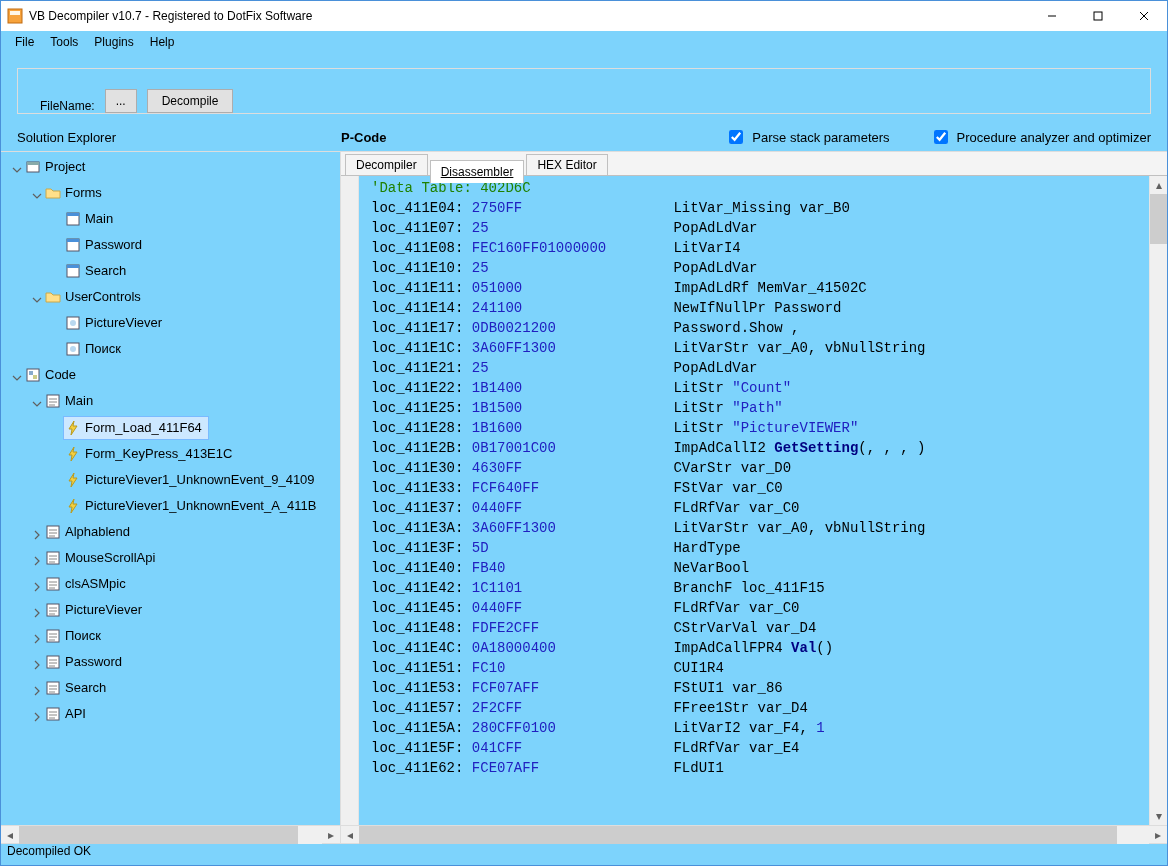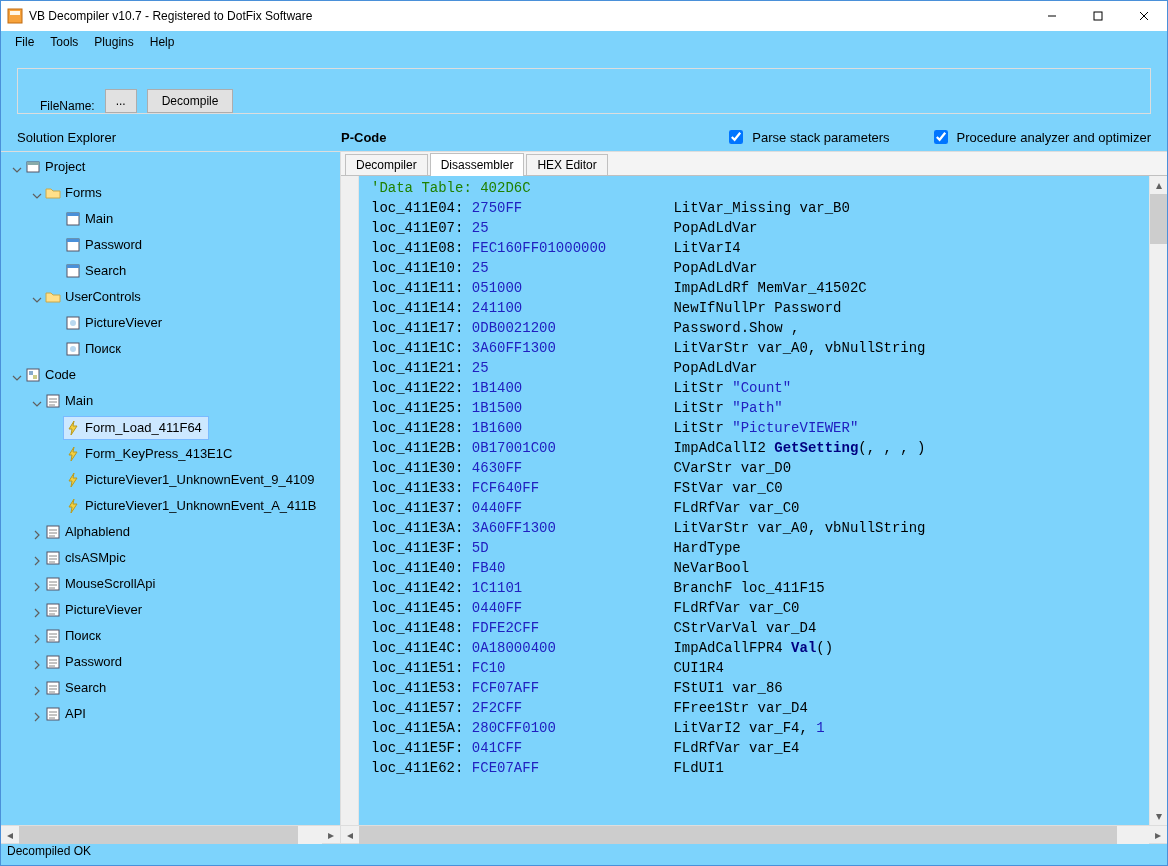--- a/index.html
+++ b/index.html
@@ -40,21 +40,21 @@
   .icon { width: 16px; height: 16px; display: inline-flex; align-items: center; justify-content: center; }
 
   .hscroll { height: 18px; background: #f0f0f0; border-top: 1px solid #ddd; display: flex; align-items: center; }
   .hscroll .arrow { width: 18px; height: 18px; display: flex; align-items: center; justify-content: center; color: #606060; }
   .hscroll .track { flex: 1; height: 18px; background: #f0f0f0; position: relative; }
   .hscroll .thumb { position: absolute; left: 0; top: 0; height: 18px; background: #cdcdcd; }
 
   .main { flex: 1; display: flex; flex-direction: column; min-width: 0; }
   .tabs { height: 24px; display: flex; align-items: flex-end; background: #f4f4f4; border-bottom: 1px solid #c0c0c0; padding-left: 4px; gap: 0; }
   .tab { height: 21px; padding: 0 10px; border: 1px solid #c0c0c0; border-bottom: none; background: #f4f4f4; font-size: 12px; display: inline-flex; align-items: center; margin-right: 2px; }
-  .tab.active { background: #fff; height: 23px; position: relative; top: 1px; }
+  .tab.active { background: #fff; height: 23px; position: relative; top: 8px; text-decoration: underline; }
 
   .codewrap { flex: 1; display: flex; overflow: hidden; }
   .gutter { width: 18px; background: #f0f0f0; border-right: 1px solid #e4e4e4; }
   .code { flex: 1; overflow: hidden; font-family: Consolas, "Courier New", monospace; font-size: 14px; line-height: 20px; white-space: pre; padding: 2px 16px 2px 12px; }
   .vscroll { width: 18px; background: #f0f0f0; border-left: 1px solid #e4e4e4; position: relative; }
   .vscroll .vthumb { position: absolute; left: 0; top: 0; width: 18px; background: #cdcdcd; }
   .vscroll .varrow { width: 18px; height: 18px; position: absolute; left: 0; display:flex; align-items:center; justify-content:center; color:#606060; }
 
   .main .hscroll .thumb { width: 96%; }
 
@@ -305,36 +305,36 @@
                     </svg>
                   </span><span class="node">
                     <span class="icon">
                       <svg viewBox="0 0 16 16">
                         <rect x="2" y="2" width="12" height="12" fill="#fff" stroke="#556"></rect>
                         <line x1="4" y1="6" x2="12" y2="6" stroke="#888"></line>
                         <line x1="4" y1="9" x2="12" y2="9" stroke="#888"></line>
                         <line x1="4" y1="12" x2="10" y2="12" stroke="#888"></line>
                       </svg>
                     </span>
+                    <span>MouseScrollApi</span>
+                  </span></li>
+                <li><span class="twist">
+                    <svg viewBox="0 0 10 10">
+                      <path d="M3 1 L7 5 L3 9" fill="none" stroke="#606060" stroke-width="1.2"></path>
+                    </svg>
+                  </span><span class="node">
+                    <span class="icon">
+                      <svg viewBox="0 0 16 16">
+                        <rect x="2" y="2" width="12" height="12" fill="#fff" stroke="#556"></rect>
+                        <line x1="4" y1="6" x2="12" y2="6" stroke="#888"></line>
+                        <line x1="4" y1="9" x2="12" y2="9" stroke="#888"></line>
+                        <line x1="4" y1="12" x2="10" y2="12" stroke="#888"></line>
+                      </svg>
+                    </span>
                     <span>clsASMpic</span>
-                  </span></li>
-                <li><span class="twist">
-                    <svg viewBox="0 0 10 10">
-                      <path d="M3 1 L7 5 L3 9" fill="none" stroke="#606060" stroke-width="1.2"></path>
-                    </svg>
-                  </span><span class="node">
-                    <span class="icon">
-                      <svg viewBox="0 0 16 16">
-                        <rect x="2" y="2" width="12" height="12" fill="#fff" stroke="#556"></rect>
-                        <line x1="4" y1="6" x2="12" y2="6" stroke="#888"></line>
-                        <line x1="4" y1="9" x2="12" y2="9" stroke="#888"></line>
-                        <line x1="4" y1="12" x2="10" y2="12" stroke="#888"></line>
-                      </svg>
-                    </span>
-                    <span>MouseScrollApi</span>
                   </span></li>
                 <li><span class="twist">
                     <svg viewBox="0 0 10 10">
                       <path d="M3 1 L7 5 L3 9" fill="none" stroke="#606060" stroke-width="1.2"></path>
                     </svg>
                   </span><span class="node">
                     <span class="icon">
                       <svg viewBox="0 0 16 16">
                         <rect x="2" y="2" width="12" height="12" fill="#fff" stroke="#556"></rect>
                         <line x1="4" y1="6" x2="12" y2="6" stroke="#888"></line>

